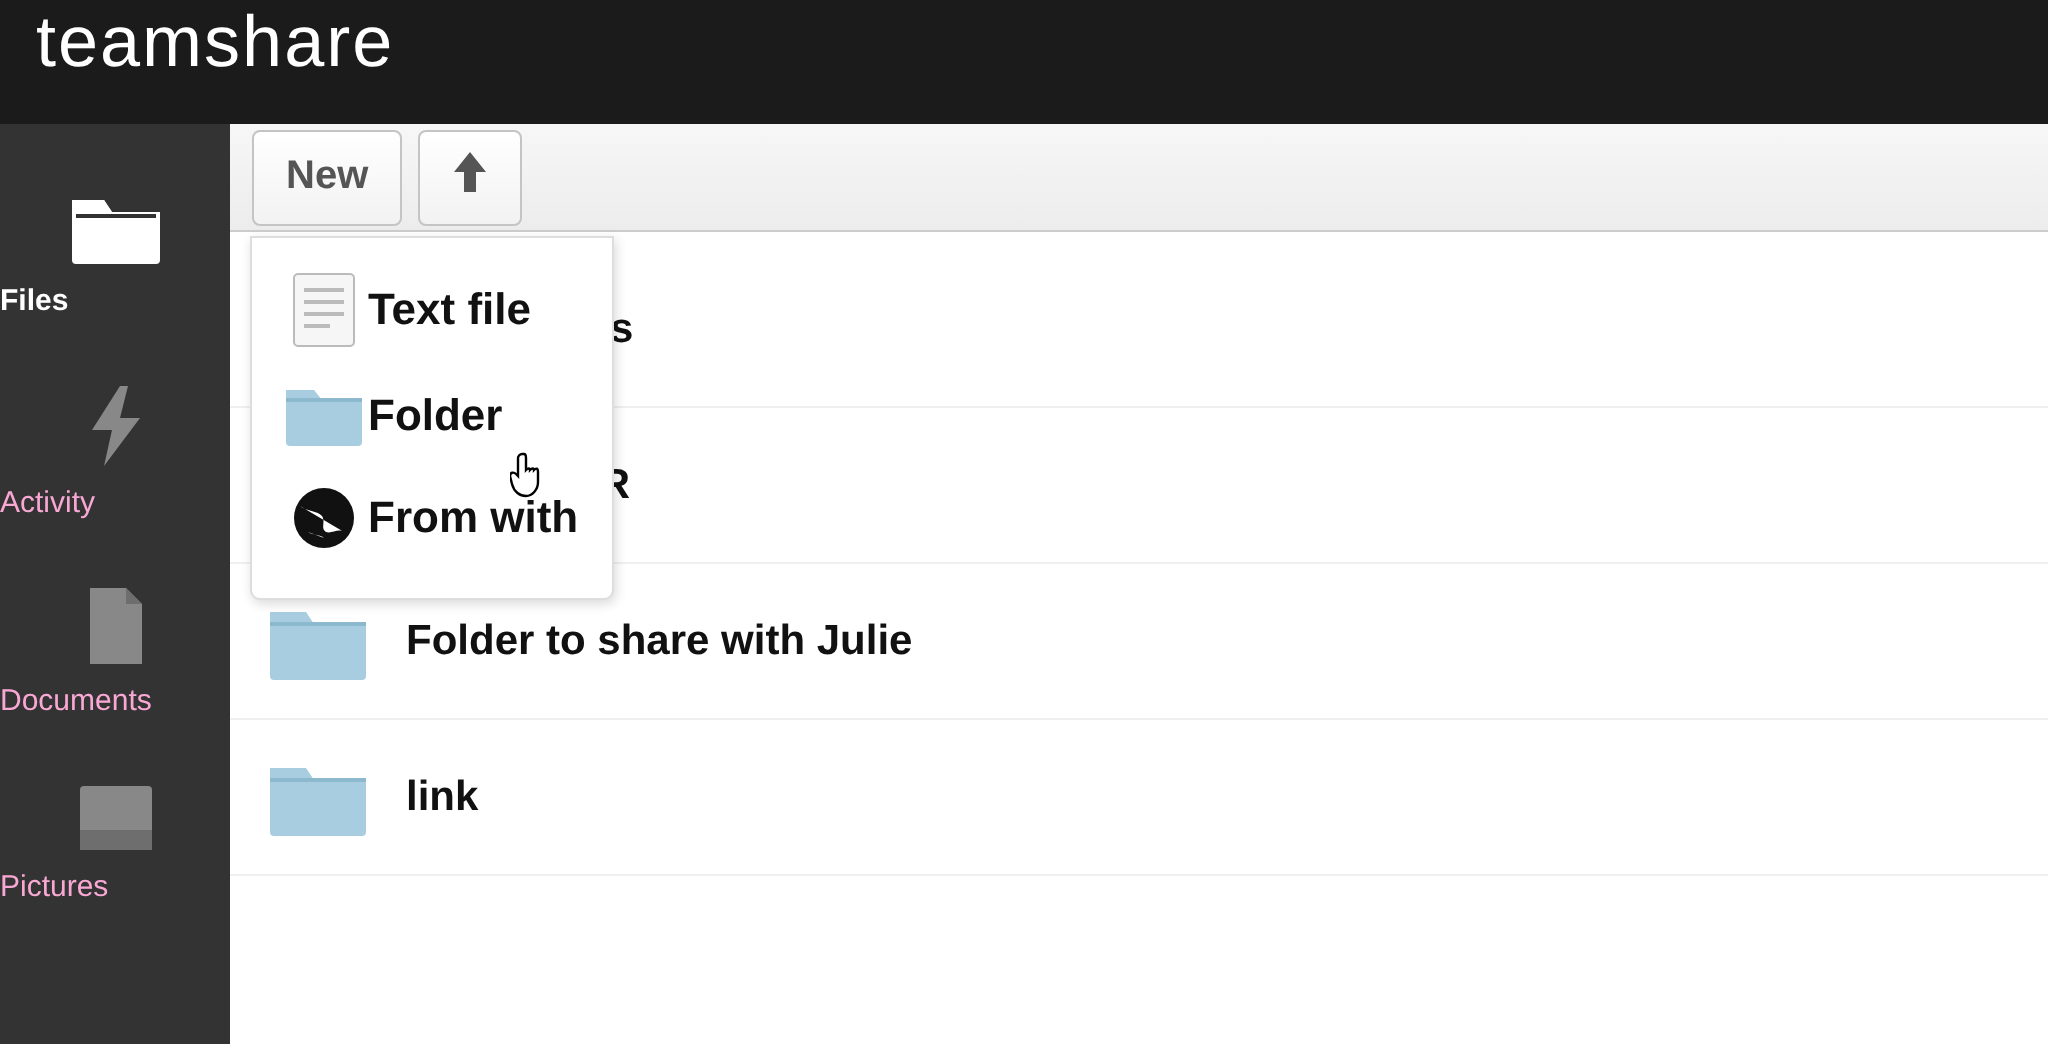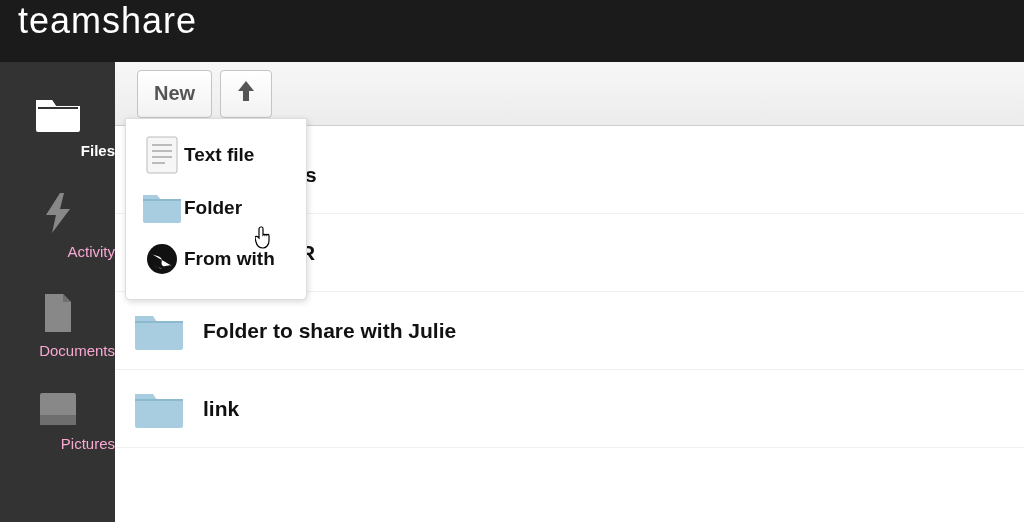--- a/index.html
+++ b/index.html
@@ -21,46 +21,46 @@
     top: 62px; left: 0; bottom: 0;
     width: 115px;
     background: #333;
     display: flex;
     flex-direction: column;
     align-items: center;
     padding-top: 18px;
   }
   .side-item {
     width: 100%;
-    text-align: right;
+    text-align: left;
     padding: 14px 0 18px;
     cursor: pointer;
   }
   .side-item span.lbl {
     display: block;
     font-size: 15px;
     color: #f9a8d4;
     margin-top: 8px;
   }
   .side-item.active span.lbl { color: #fff; font-weight: bold; }
   .side-ico-wrap { display:flex; justify-content:center; }
 
   
   .main {
     position: absolute;
     left: 115px; right: 0; top: 62px; bottom: 0;
     background: #fff;
   }
   .toolbar {
-    height: 64px;
+    height: 54px;
     background: linear-gradient(#f7f7f7, #ececec);
     border-bottom: 1px solid #ccc;
     display: flex;
     align-items: center;
-    padding-left: 22px;
+    padding-left: 11px;
   }
   .tbtn {
     height: 48px;
     background: linear-gradient(#fff, #f2f2f2);
     border: 1px solid #c4c4c4;
     border-radius: 4px;
     display: flex;
     align-items: center;
     justify-content: center;
     padding: 0 16px;
@@ -82,21 +82,21 @@
     border-radius: 0 0 5px 5px;
     box-shadow: 1px 2px 6px rgba(0,0,0,.15);
     z-index: 20;
     padding: 8px 0 14px;
   }
   .dd-item {
     display: flex;
     align-items: center;
     padding: 8px 14px;
     cursor: pointer;
-    font-size: 19px;
+    font-size: 22px;
     font-weight: bold;
     color: #111;
   }
   .dd-item .dd-ico { width: 44px; display:flex; justify-content:center; }
 
   
   .file-list {
     padding-top: 10px;
   }
   .file-row {

